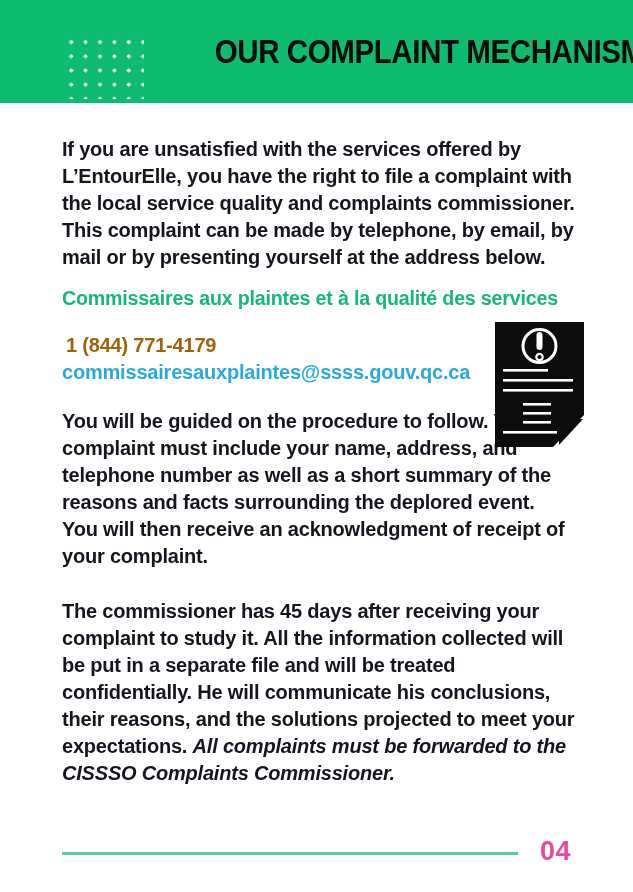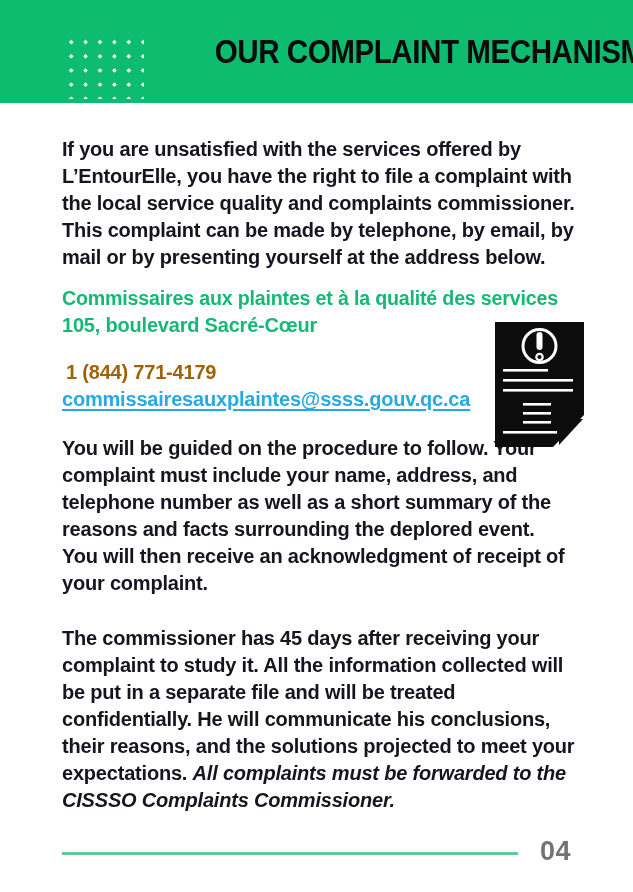--- a/index.html
+++ b/index.html
@@ -60,21 +60,20 @@
   }
   .phone {
     margin-top: 20px;
     padding-left: 4px;
     color: #a16207;
     white-space: nowrap;
   }
   .email-line { margin: 0; }
   .email-link {
     color: #29a9e1;
-    text-decoration: underline;
     text-decoration-thickness: 2px;
     text-underline-offset: 3px;
     cursor: pointer;
     white-space: nowrap;
     display: inline-block;
     max-width: 433px;
   }
   .procedure { margin-top: 22px; }
   .deadline { margin-top: 28px; }
   .deadline em { font-style: italic; }
@@ -91,42 +90,41 @@
     position: absolute;
     left: 62px; top: 852px;
     width: 456px; height: 2.5px;
     background: #5fcb9b;
   }
   .page-number {
     position: absolute;
     left: 540px; top: 836px;
     font-size: 27px;
     font-weight: 800;
-    color: #737373;
+    color: #ec4899;
     letter-spacing: 0.5px;
     text-align: right;
   }
 </style>
 </head>
 <body>
 
 <div class="page">
 
   <header class="band">
     <div class="dots"></div>
     <h1 class="title fit-line" style="transform-origin: right center; transform: scaleX(0.896);">OUR COMPLAINT MECHANISM</h1>
   </header>
 
   <main class="content">
 
     <p class="para intro">If you are unsatisfied with the services offered by L’EntourElle, you have the right to file a complaint with the local service quality and complaints commissioner. This complaint can be made by telephone, by email, by mail or by presenting yourself at the address below.</p>
 
     <div class="contact">
       <p class="contact-line fit-line" style="transform-origin: left center; transform: scaleX(0.982);">Commissaires aux plaintes et à la qualité des services</p>
-      <p class="contact-line fit-line">105, boulevard Sacré-Cœur</p>
 
       <p class="phone fit-line">1 (844) 771-4179</p>
       <p class="email-line">
         <a class="email-link fit-line">commissairesauxplaintes@ssss.gouv.qc.ca</a>
       </p>
     </div>
 
     <p class="para procedure">You will be guided on the procedure to follow. Your complaint must include your name, address, and telephone number as well as a short summary of the reasons and facts surrounding the deplored event. You will then receive an acknowledgment of receipt of your complaint.</p>
 
     <p class="para deadline"><span>The commissioner has 45 days after receiving your complaint to study it. All the information collected will be put in a separate file and will be treated confidentially. He will communicate his conclusions, their reasons, and the solutions projected to meet your expectations. </span><em>All complaints must be forwarded to the CISSSO Complaints Commissioner.</em></p>

